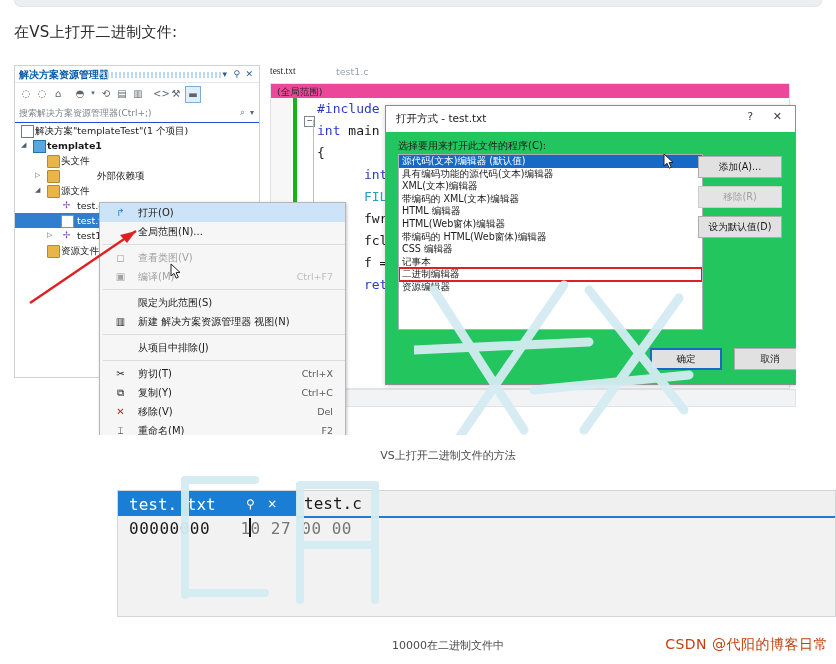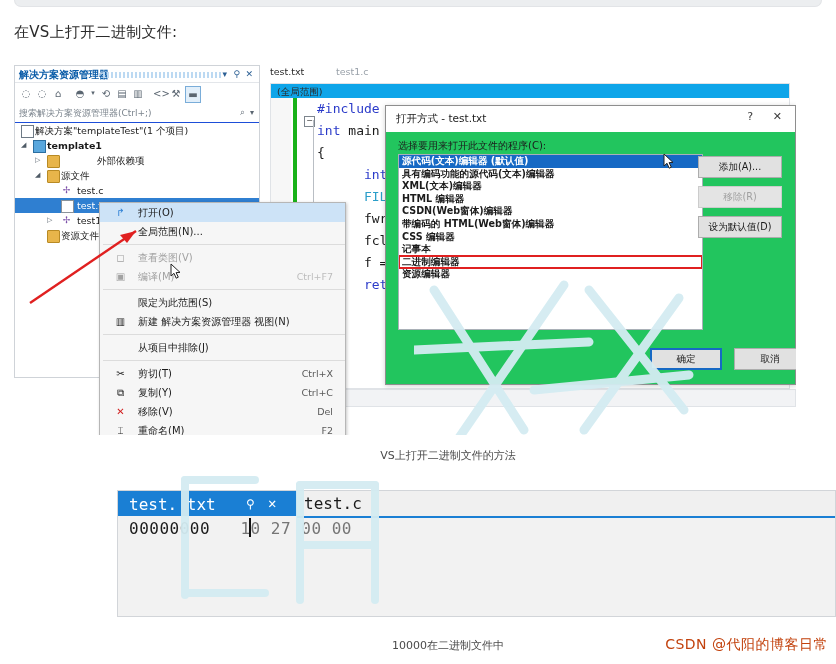--- a/index.html
+++ b/index.html
@@ -95,25 +95,25 @@
   .cm-item.dis .key{color:#bdbdbd;}
   .cm-sep{height:1px;background:#dcdcdc;margin:3px 0 3px 3px;}
 
   
   .editor{
     position:absolute;left:246px;top:0;width:536px;height:324px;
     background:#ffffff;box-sizing:border-box;
   }
   .ed-tabs{position:absolute;left:0;top:0;width:100%;height:17px;background:#ffffff;}
   .ed-tab{position:absolute;top:1px;font-size:9.5px;color:#2b2b2b;}
-  .ed-tab.t1{left:10px;}
+  .ed-tab.t1{left:10px;font-family:Liberation Serif, serif;}
   .ed-tab.t2{left:76px;color:#9aa2aa;}
   .ed-scope{
     position:absolute;left:10px;top:18px;width:520px;height:15px;
-    border:1px solid #e0e3e7;border-bottom:none;background:#0ea5e9;
+    border:1px solid #e0e3e7;border-bottom:none;background:#ec4899;
     font-size:9.5px;color:#2b2b2b;line-height:15px;padding-left:6px;box-sizing:border-box;
   }
   .ed-body{
     position:absolute;left:10px;top:33px;width:520px;height:291px;
     border:1px solid #e0e3e7;border-top:none;background:#ffffff;box-sizing:border-box;overflow:hidden;
   }
   .ed-gutter{position:absolute;left:0;top:0;width:20px;height:100%;background:#f7f7f7;}
   .ed-change{position:absolute;left:22px;top:0;width:4px;height:154px;background:#19b219;}
   .ed-foldline{position:absolute;left:42px;top:22px;width:1px;height:125px;background:#b9bec4;}
   .ed-fold{position:absolute;left:33px;top:18px;width:9px;height:9px;border:1px solid #7d858d;background:#fff;
@@ -143,21 +143,21 @@
     box-shadow:0 1px 5px rgba(0,0,0,.18);z-index:60;
     font-size:10px;color:#1b1b1b;
   }
   .dlg-tb{position:absolute;left:0;top:0;width:100%;height:26px;background:#ffffff;}
   .dlg-title{position:absolute;left:10px;top:6px;font-size:10.5px;color:#1b1b1b;}
   .dlg-help{position:absolute;right:42px;top:4px;font-size:11px;color:#3b3b3b;}
   .dlg-x{position:absolute;right:13px;top:4px;font-size:11px;color:#3b3b3b;}
   .dlg-lbl{position:absolute;left:12px;top:33px;font-size:10px;}
   .dlg-list{
     position:absolute;left:12px;top:48px;width:305px;height:176px;
-    background:#ffffff;border:1px solid #a9b0b7;box-sizing:border-box;overflow:hidden;font-weight:bold;
+    background:#ffffff;border:1px solid #a9b0b7;box-sizing:border-box;overflow:hidden;
   }
   .li{height:12.6px;line-height:12.6px;font-size:9.6px;padding-left:3px;color:#1b1b1b;white-space:nowrap;}
   .li.sel{background:#1669c4;color:#ffffff;}
   .li.boxed{outline:2px solid #e02020;outline-offset:-1px;position:relative;z-index:3;}
   .dlg-btn{
     position:absolute;right:13px;width:84px;height:22px;
     background:#e1e1e1;border:1px solid #adadad;box-sizing:border-box;
     font-size:9.6px;line-height:20px;text-align:center;color:#1b1b1b;
   }
   .dlg-btn.dis{color:#a0a0a0;border-color:#cccccc;background:#e4e4e4;}
@@ -258,20 +258,24 @@
 
     <div class="tree">
       <div class="trow">
         <span class="ico sln-i" style="left:6px;"></span>
         <span class="lbl" style="left:20px;">解决方案"templateTest"(1 个项目)</span>
       </div>
       <div class="trow">
         <span class="exp" style="left:6px;">◢</span>
         <span class="ico proj-i" style="left:18px;"></span>
         <span class="lbl" style="left:32px;font-weight:bold;">template1</span>
+      </div>
+      <div class="trow">
+        <span class="ico folder" style="left:32px;"></span>
+        <span class="lbl" style="left:46px;">头文件</span>
       </div>
       <div class="trow">
         <span class="exp" style="left:20px;">▷</span>
         <span class="ico folder" style="left:32px;"></span>
         <span class="lbl" style="left:46px;margin-left:36px;">外部依赖项</span>
       </div>
       <div class="trow">
         <span class="exp" style="left:20px;">◢</span>
         <span class="ico folder" style="left:32px;"></span>
         <span class="lbl" style="left:46px;">源文件</span>
@@ -391,22 +395,23 @@
       <span class="dlg-title">打开方式 - test.txt</span>
       <span class="dlg-help">?</span>
       <span class="dlg-x">✕</span>
     </div>
     <div class="dlg-lbl">选择要用来打开此文件的程序(C):</div>
 
     <div class="dlg-list">
       <div class="li sel">源代码(文本)编辑器 (默认值)</div>
       <div class="li">具有编码功能的源代码(文本)编辑器</div>
       <div class="li">XML(文本)编辑器</div>
+      <div class="li">带编码的 XML(文本)编辑器</div>
       <div class="li">HTML 编辑器</div>
-      <div class="li">CSDN(Web窗体)编辑器</div>
+      <div class="li">HTML(Web窗体)编辑器</div>
       <div class="li">带编码的 HTML(Web窗体)编辑器</div>
       <div class="li">CSS 编辑器</div>
       <div class="li">记事本</div>
       <div class="li boxed">二进制编辑器</div>
       <div class="li">资源编辑器</div>
 
     </div>
 
     <div class="dlg-btn b-add">添加(A)...</div>
     <div class="dlg-btn b-remove dis">移除(R)</div>

